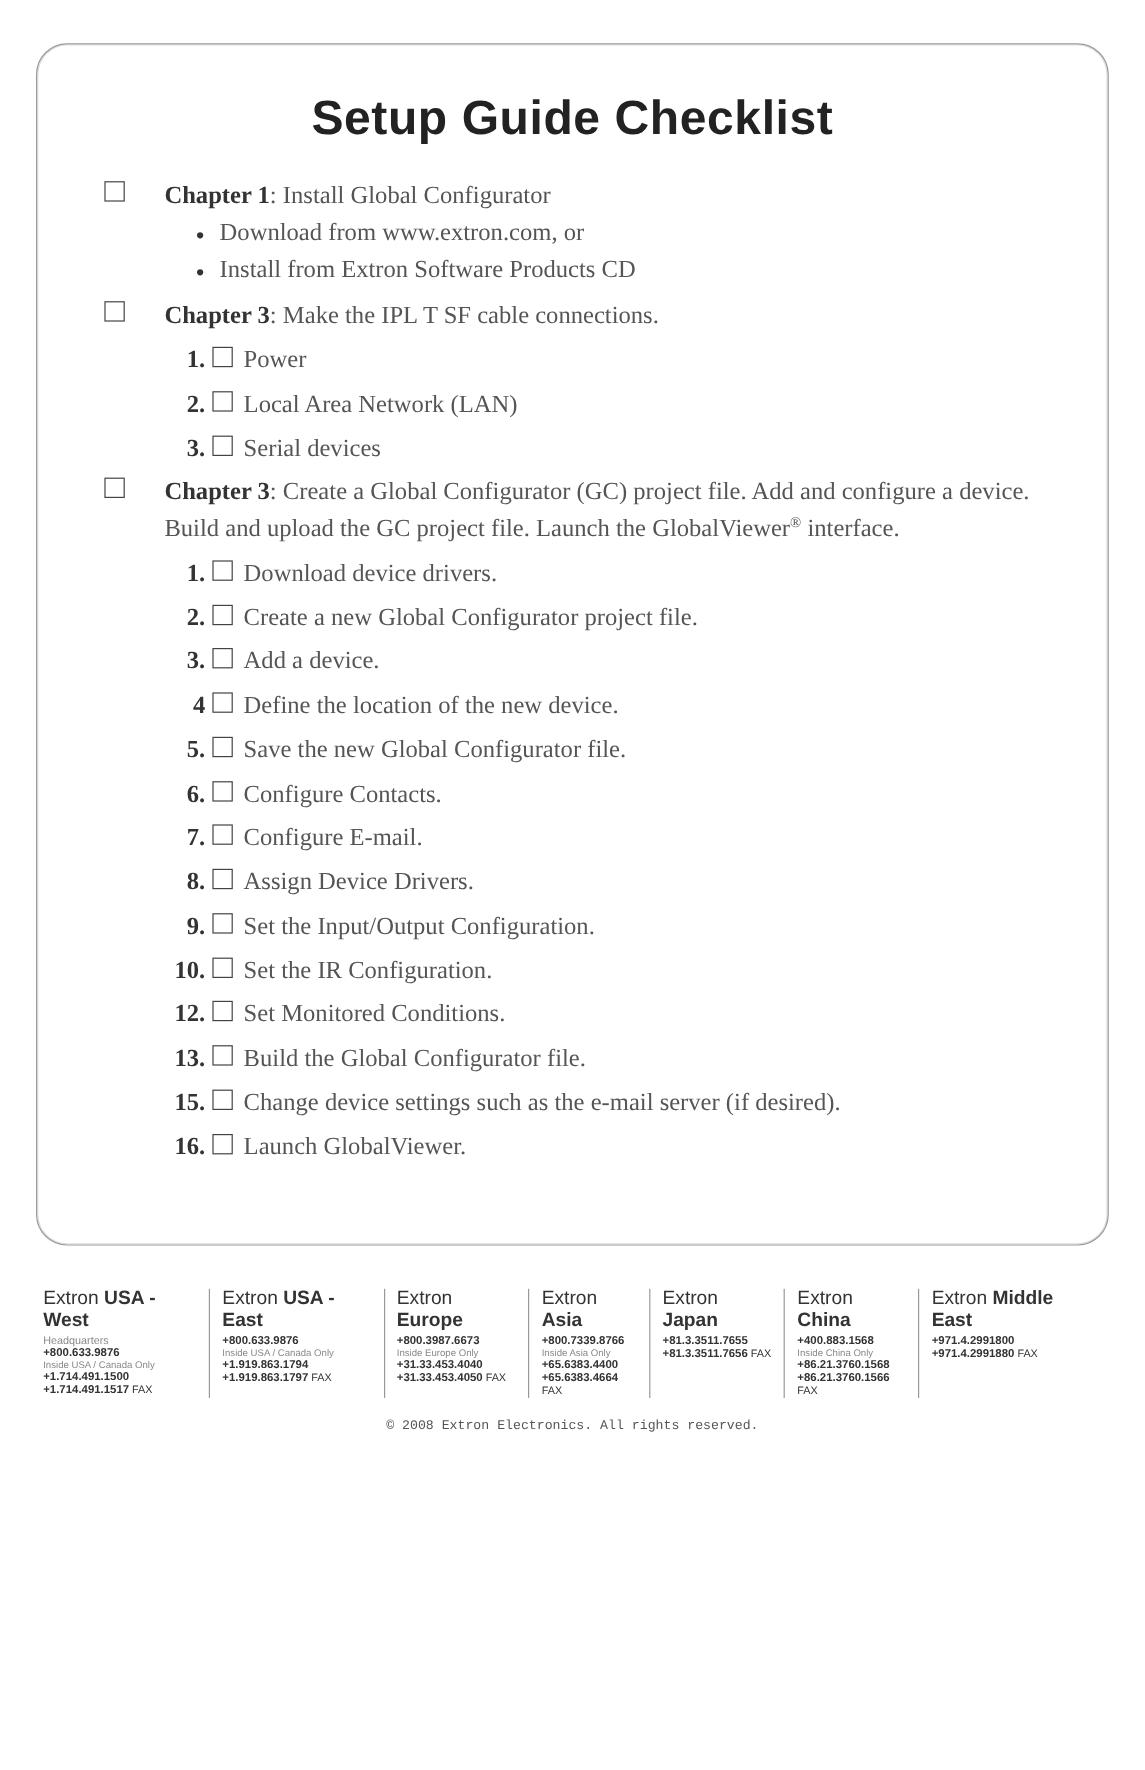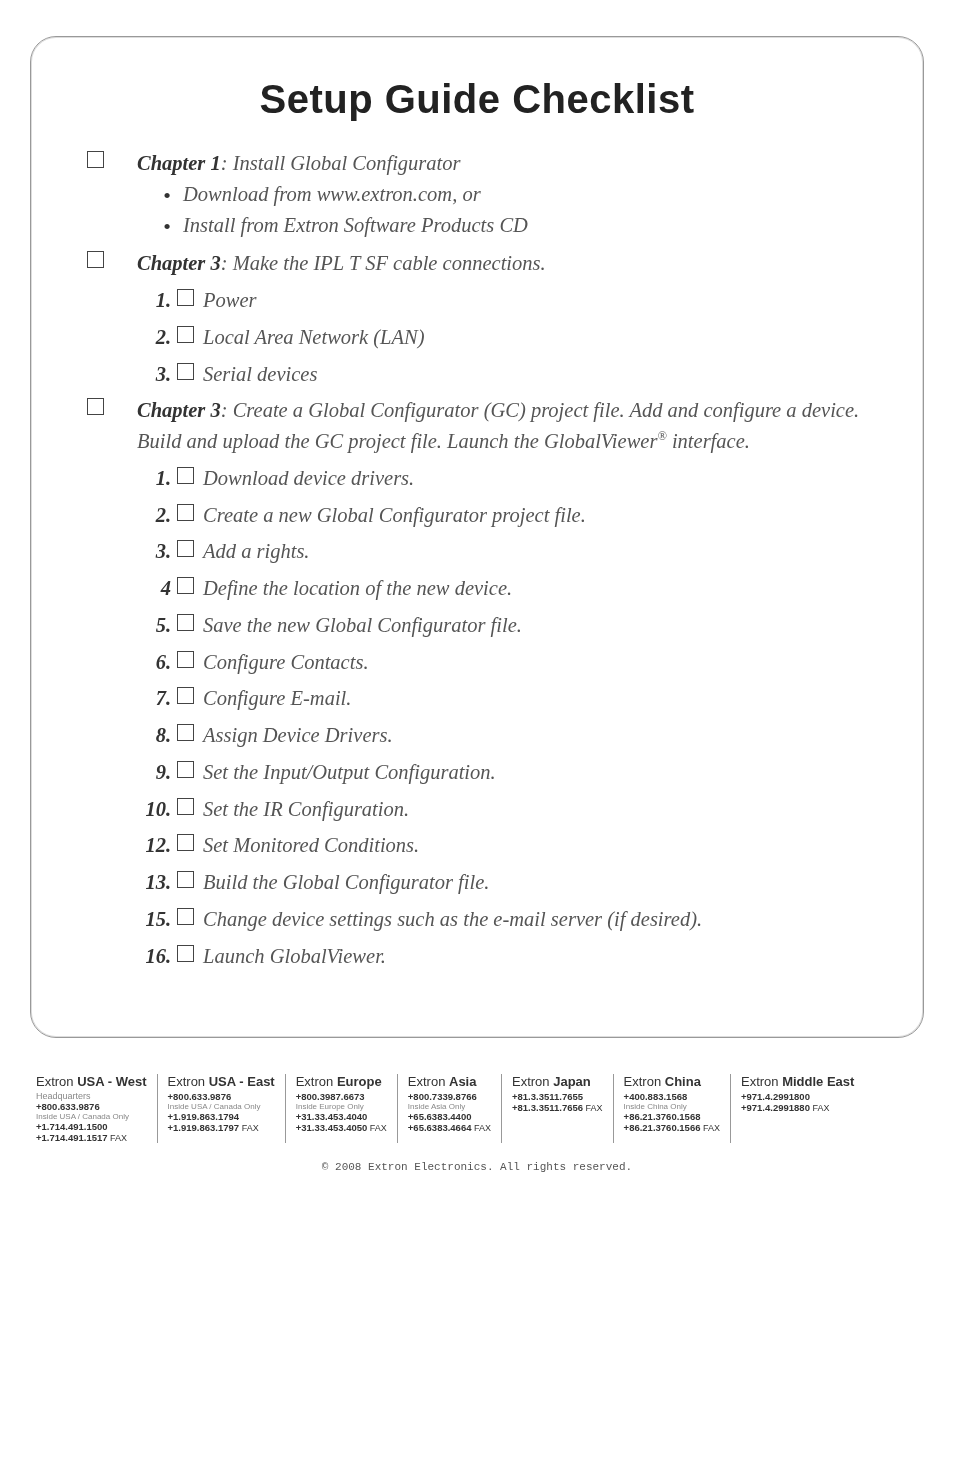--- a/index.html
+++ b/index.html
@@ -1,34 +1,34 @@
 <!DOCTYPE html>
 <html><head>
 <meta charset="utf-8">
 <style>
   html,body { margin:0; padding:0; background:#fff; font-family:"Book Antiqua","Palatino Linotype",Palatino,Georgia,serif; color:#333; }
   .page { width:954px; min-height:1475px; position:relative; box-sizing:border-box; padding:36px 30px 0 30px; }
   .card { border:1px solid #999; border-radius:26px; padding:32px 42px 60px 42px; box-shadow: 0 0 0 1px #ddd inset; }
   .title { font-family:"Arial Black","Helvetica Neue",Arial,sans-serif; font-weight:900; font-size:40px; text-align:center; margin:8px 0 26px 0; color:#222; letter-spacing:0.5px; }
-  .sec { display:flex; margin-bottom:6px;font-style:italic; }
+  .sec { display:flex; margin-bottom:6px; }
   .sec .chk { flex:0 0 50px; display:flex; justify-content:flex-start; padding-left:14px; padding-top:3px; }
   .box { width:15px; height:15px; border:1.7px solid #444; display:inline-block; }
   .body { flex:1; font-size:20.5px; line-height:1.5; color:#555; }
   .body b { color:#333; font-weight:bold; }
   .bul { margin-left:46px; position:relative; }
   .bul::before { content:"•"; position:absolute; left:-20px; top:0; color:#333; font-size:22px; }
   .num-item { display:flex; align-items:flex-start; margin-top:6px; }
   .num { width:34px; text-align:right; font-weight:bold; color:#333; flex-shrink:0; }
   .sbx { width:28px; display:flex; justify-content:center; padding-top:4px; flex-shrink:0; }
   .lbl { flex:1; padding-left:4px; }
   .footer { margin-top:36px; font-family:Helvetica,Arial,sans-serif; }
   .cols { display:flex; font-size:10px; color:#333; border-top:0; padding:0 6px; }
   .col { padding:0 10px; border-left:1px solid #999; }
   .col:first-child { border-left:none; padding-left:0; }
-  .col .region { font-size:13px; margin-bottom:2px; }
+  .col .region { font-size:16px; margin-bottom:2px; }
   .col .sub { color:#888; font-size:9px; }
   .col .ph { font-weight:bold; font-size:9.5px; }
   .col .note { font-size:8px; color:#888; }
   .copy { text-align:center; font-size:11px; color:#555; margin-top:18px; font-family:Liberation Mono, monospace; }
   .sup { font-size:60%; vertical-align:super; }
 </style>
 </head>
 <body>
 
 <div class="page">
@@ -97,21 +97,21 @@
               <div class="sbx">
                 <span class="box"></span>
               </div>
               <div class="lbl">Create a new Global Configurator project file.</div>
             </div>
             <div class="num-item">
               <div class="num">3.</div>
               <div class="sbx">
                 <span class="box"></span>
               </div>
-              <div class="lbl">Add a rights.</div>
+              <div class="lbl">Add a device.</div>
             </div>
             <div class="num-item">
               <div class="num">4</div>
               <div class="sbx">
                 <span class="box"></span>
               </div>
               <div class="lbl">Define the location of the new device.</div>
             </div>
             <div class="num-item">
               <div class="num">5.</div>

